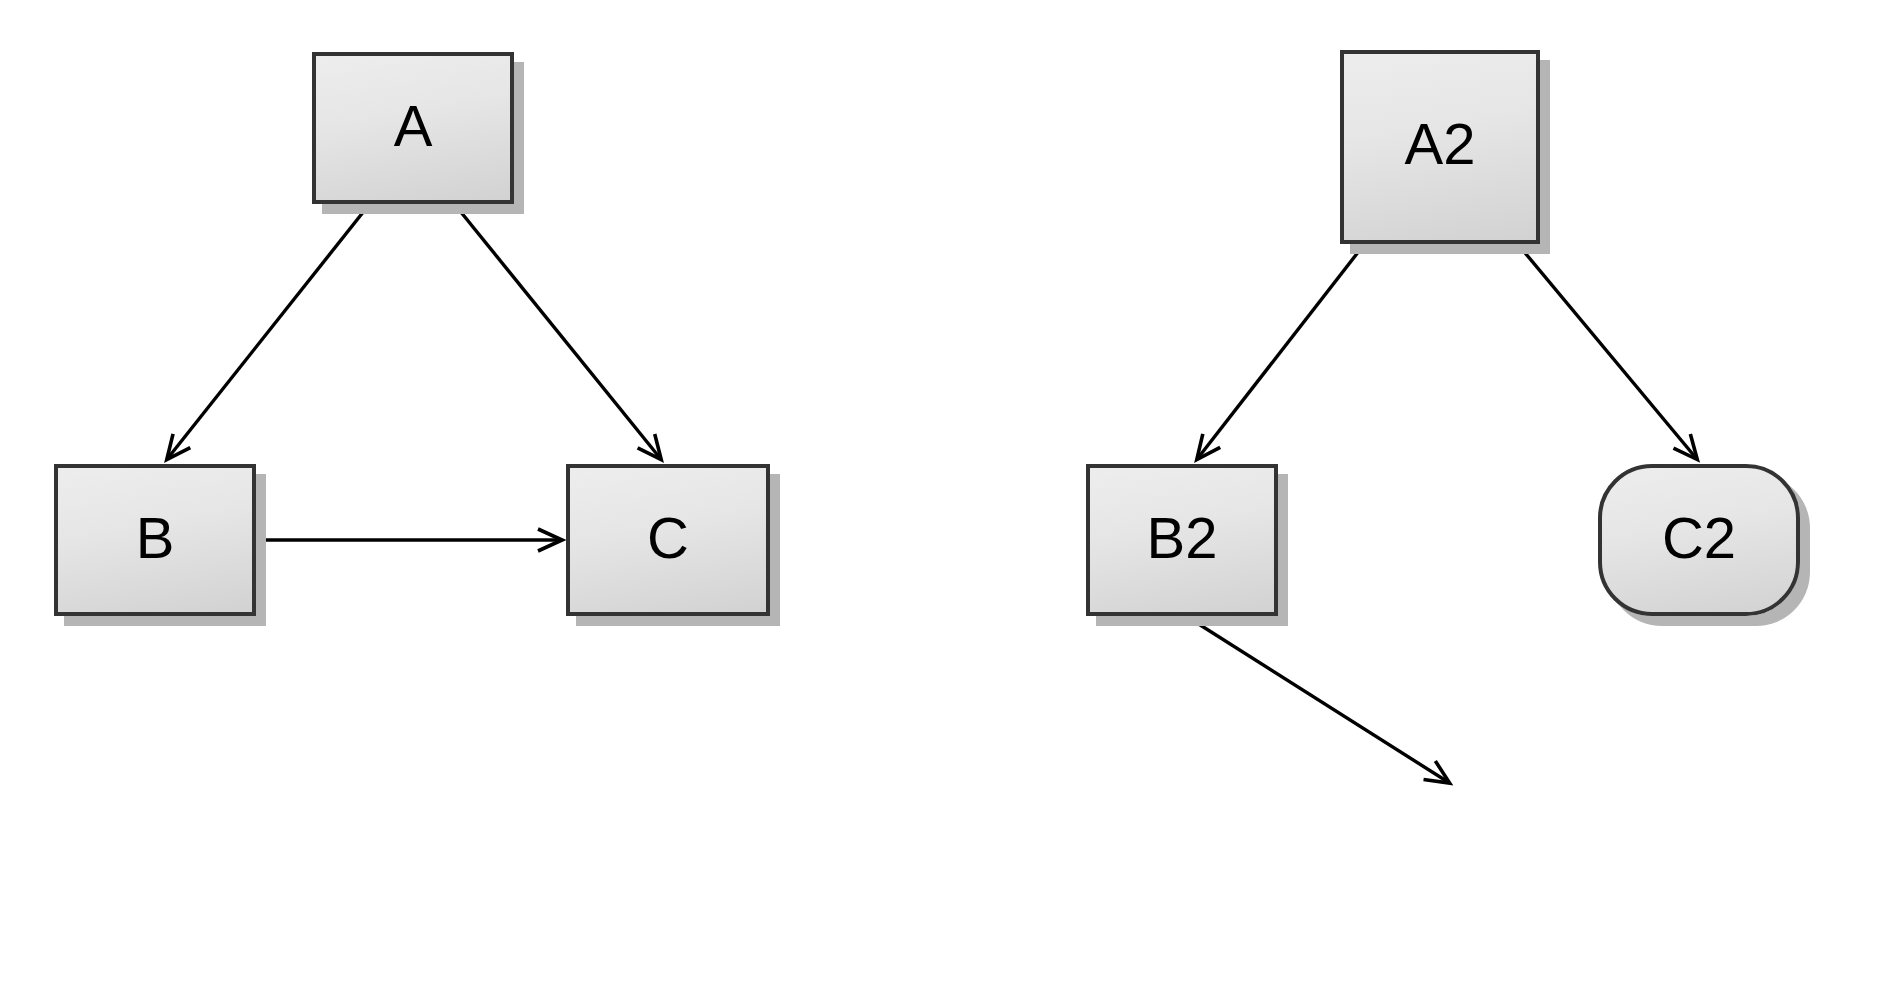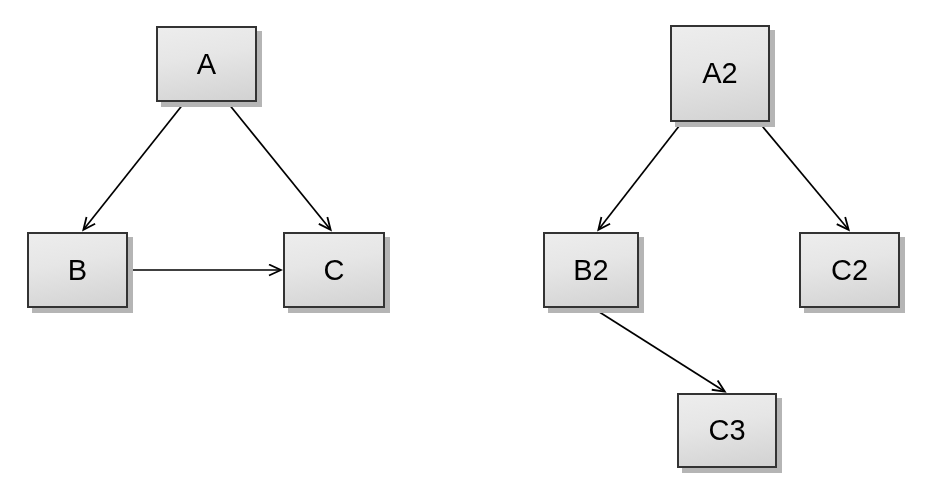--- a/index.html
+++ b/index.html
@@ -64,19 +64,16 @@
     </div>
     <div class="node" style="left: 283px; top: 232px; width: 102px; height: 76px;">
       <span class="node-label">C</span>
     </div>
     <div class="node" style="left: 670px; top: 25px; width: 100px; height: 97px;">
       <span class="node-label">A2</span>
     </div>
     <div class="node" style="left: 543px; top: 232px; width: 96px; height: 76px;">
       <span class="node-label">B2</span>
     </div>
-    <div class="node" style="left: 799px; top: 232px; width: 101px; height: 76px;">
+    <div class="node" style="left: 799px; top: 232px; width: 101px; height: 76px; border-radius: 27px;">
       <span class="node-label">C2</span>
-    </div>
-    <div class="node" style="left: 677px; top: 393px; width: 100px; height: 75px;">
-      <span class="node-label">C3</span>
     </div>
   </div>
 
 </body></html>

